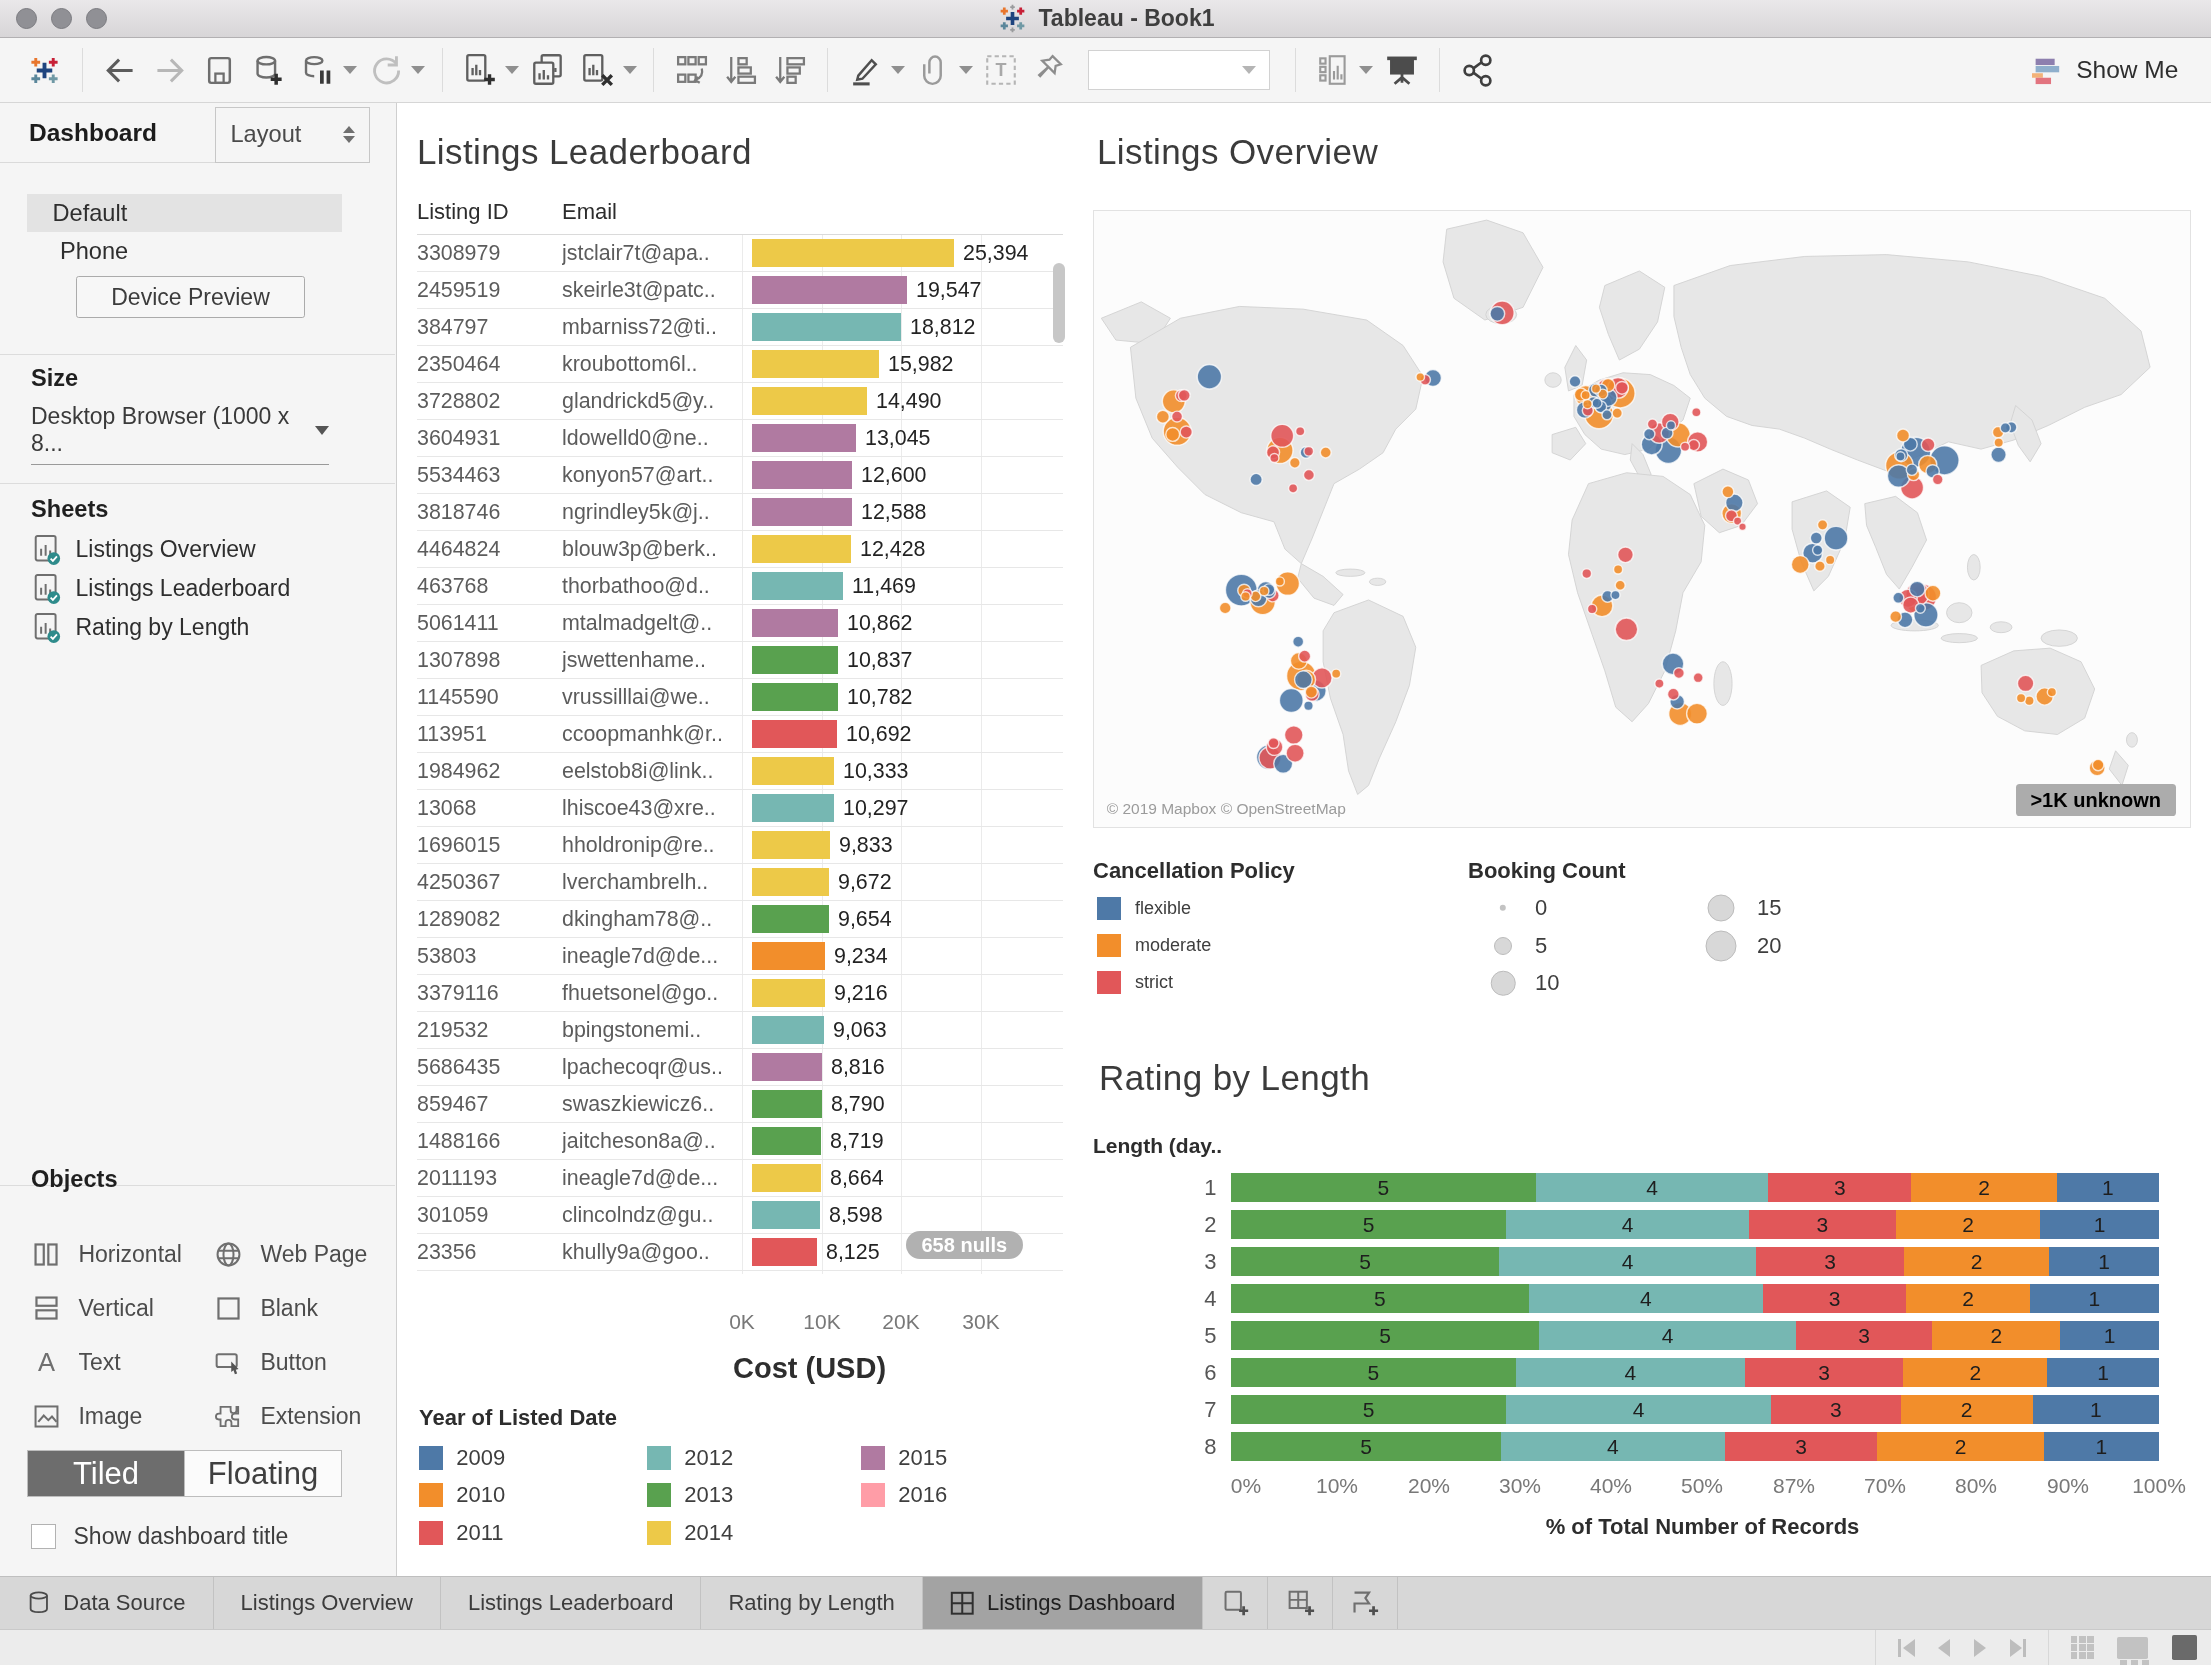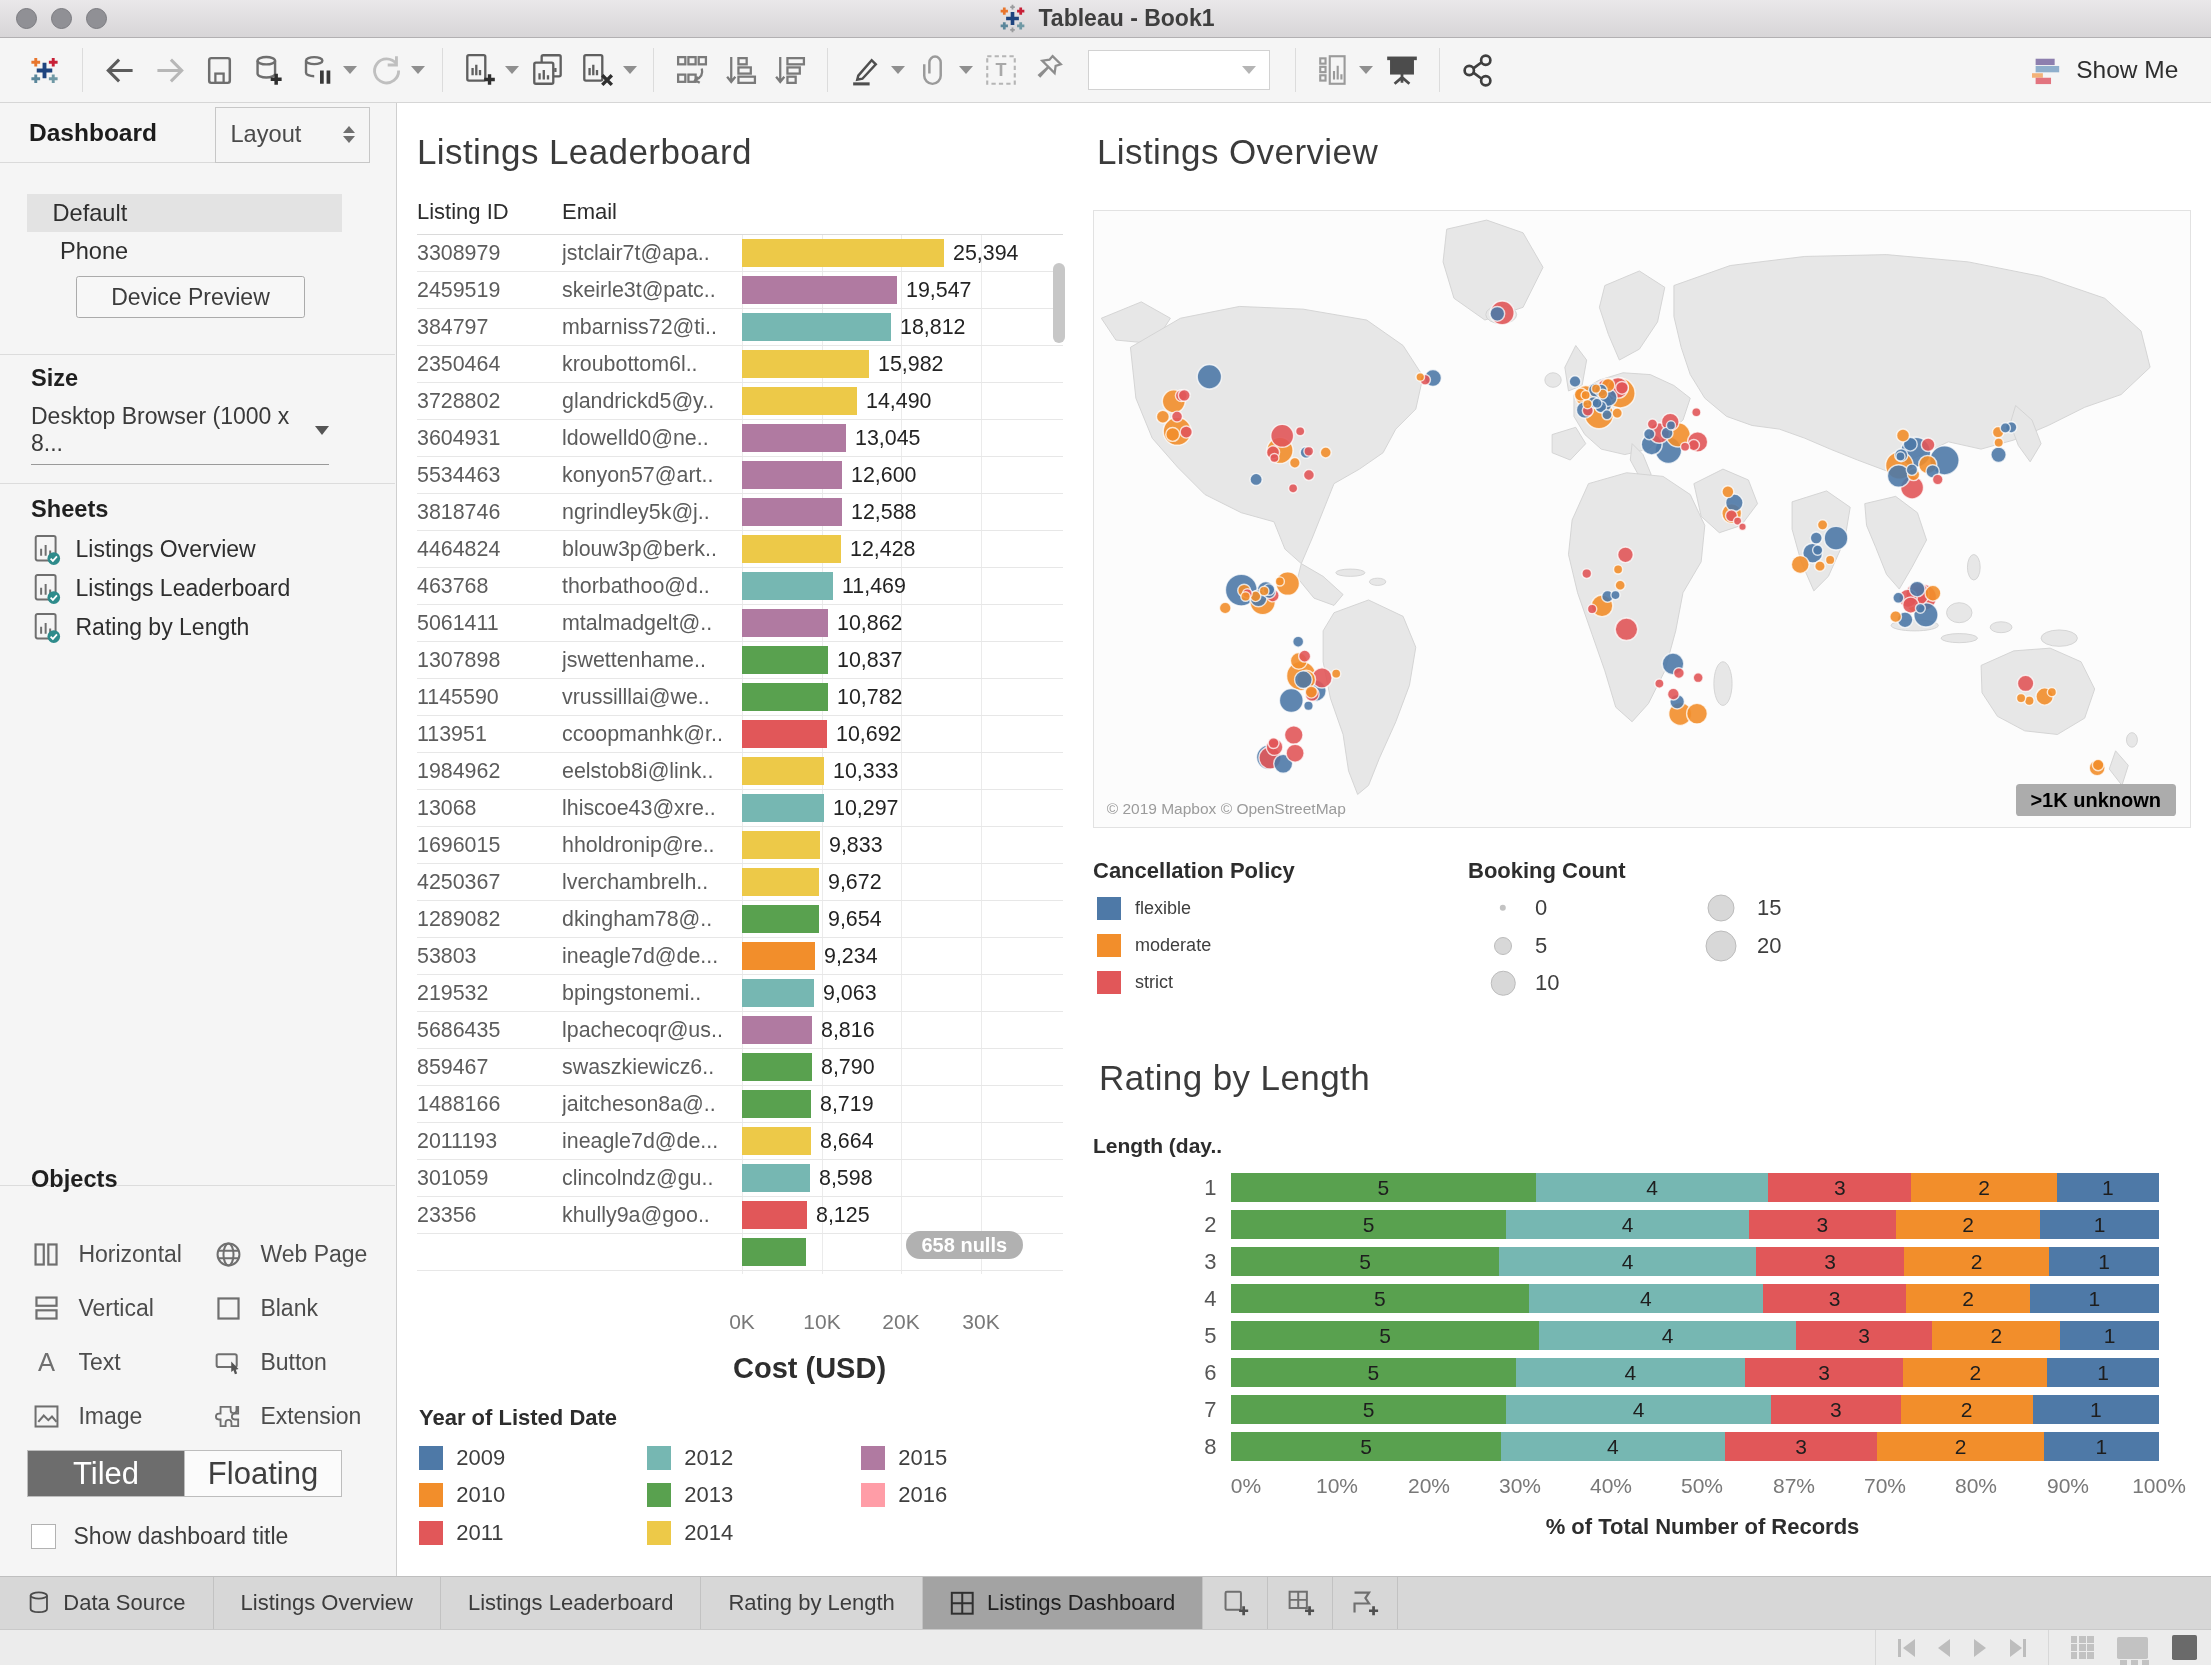--- a/index.html
+++ b/index.html
@@ -58,21 +58,21 @@
   .panel-title{position:absolute;font-size:35px;color:#3b3b3b;letter-spacing:0.4px;white-space:nowrap;}
   #lb-title{left:20px;top:29px;} #ov-title{left:700px;top:29px;} #rt-title{left:702px;top:955px;}
 
   .lb-header{position:absolute;left:20px;top:96px;width:646px;display:flex;font-size:22px;color:#2d2d2d;}
   .col-id{width:145px;} .col-email{flex:1;}
   .lb-body{position:absolute;left:20px;top:131px;width:646px;height:1040px;overflow:hidden;border-top:0.9px solid #dadada;}
   .lb-gridline{position:absolute;top:0;bottom:0;width:0.9px;background:#ebebeb;}
   .lb-row{height:37px;display:flex;align-items:center;border-bottom:0.9px solid #e7e7e7;position:relative;}
   .lb-id{width:145px;font-size:21.4px;color:#5c5c5c;}
   .lb-email{width:180px;font-size:21.4px;color:#5c5c5c;white-space:nowrap;overflow:hidden;}
-  .lb-zone{flex:1;height:100%;display:flex;align-items:center;}
+  .lb-zone{flex:1;height:100%;display:flex;align-items:center;padding-left:10px;}
   .lb-bar{height:28px;flex:none;}
   .lb-val{font-size:21.4px;color:#232323;margin-left:9px;white-space:nowrap;}
   .nulls-pill{position:absolute;left:489px;top:996px;height:28px;line-height:28px;padding:0 15.5px;border-radius:14.5px;
     background:#b1b1b1;color:#fff;font-size:20px;font-weight:700;}
   .lb-scroll{position:absolute;left:656px;top:160px;width:11.8px;height:80px;border-radius:6.4px;background:#c7c7c7;}
   .lb-axis{position:absolute;left:20px;top:1207px;width:646px;height:29px;}
   .axis-tick{position:absolute;transform:translateX(-50%);font-size:21px;color:#787878;white-space:nowrap;}
   .lb-xlabel{position:absolute;left:336px;top:1249px;width:236px;font-size:29px;font-weight:600;color:#2e2e2e;}
   .legend-h{position:absolute;font-size:22px;font-weight:700;color:#2d2d2d;white-space:nowrap;}
   #year-legend{position:absolute;left:22px;top:1342px;width:646px;height:118px;}
@@ -654,20 +654,28 @@
             <div class="lb-bar" style="width: 77px; background: rgb(89, 161, 79);"></div>
             <span class="lb-val">9,654</span>
           </div>
         </div>
         <div class="lb-row">
           <div class="lb-id">53803</div>
           <div class="lb-email">ineagle7d@de...</div>
           <div class="lb-zone">
             <div class="lb-bar" style="width: 73px; background: rgb(242, 142, 43);"></div>
             <span class="lb-val">9,234</span>
+          </div>
+        </div>
+        <div class="lb-row">
+          <div class="lb-id">3379116</div>
+          <div class="lb-email">fhuetsonel@go..</div>
+          <div class="lb-zone">
+            <div class="lb-bar" style="width: 73px; background: rgb(237, 201, 72);"></div>
+            <span class="lb-val">9,216</span>
           </div>
         </div>
         <div class="lb-row">
           <div class="lb-id">219532</div>
           <div class="lb-email">bpingstonemi..</div>
           <div class="lb-zone">
             <div class="lb-bar" style="width: 72px; background: rgb(118, 183, 178);"></div>
             <span class="lb-val">9,063</span>
           </div>
         </div>

